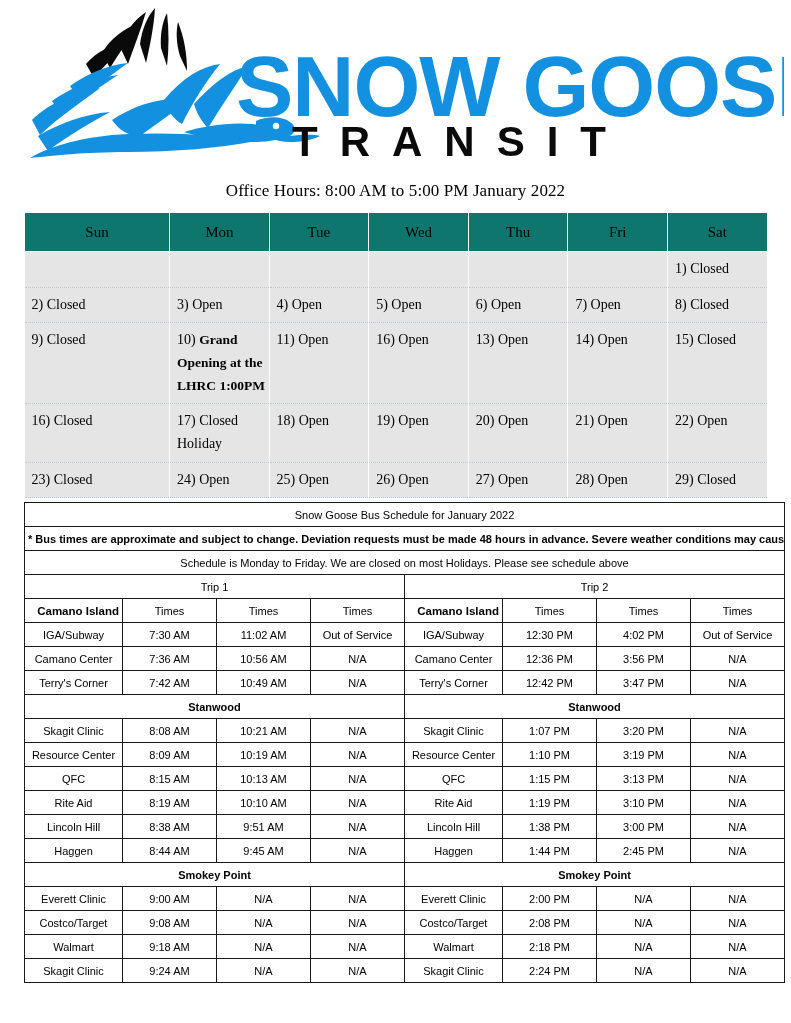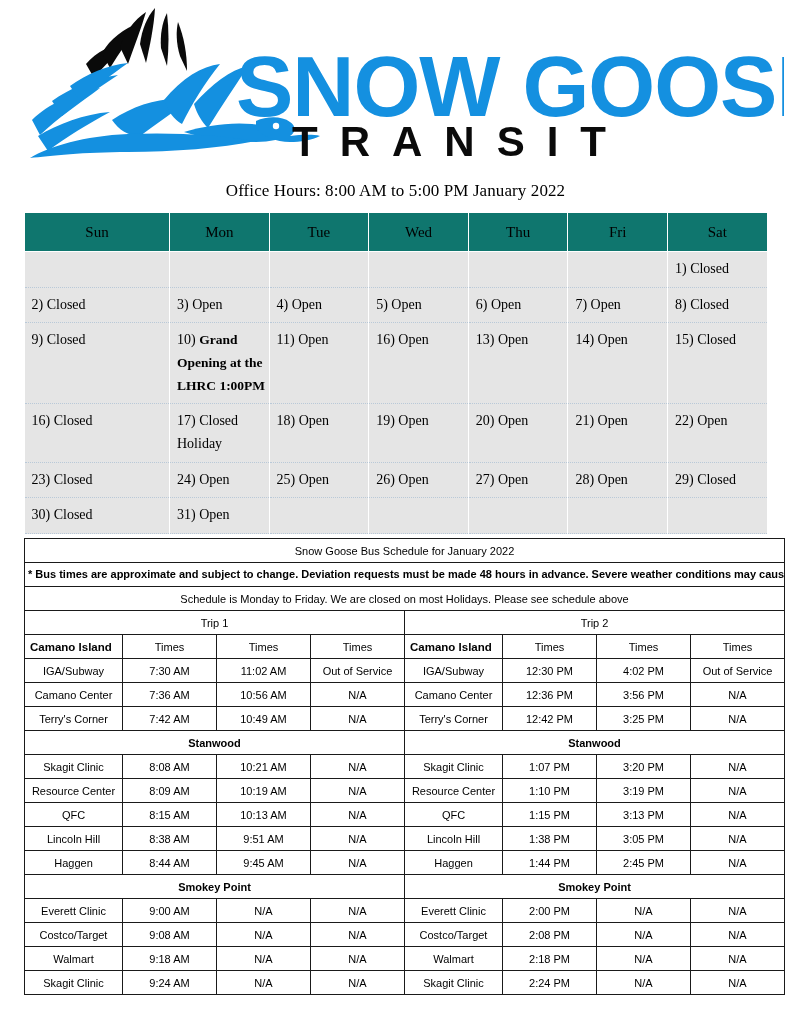--- a/index.html
+++ b/index.html
@@ -125,21 +125,21 @@
     font-size: 14px;
     height: 26px;
   }
   .colhead-row td {
     font-size: 11px;
     height: 28px;
   }
   .colhead-row td.loc {
     font-weight: bold;
     font-size: 11.5px;
-    text-align: left;
+    text-align: right;
     padding-left: 5px;
   }
   td.loc-cell {
     text-align: right;
     padding-right: 4px;
     font-size: 11px;
   }
   .section-row td {
     font-weight: bold;
     font-size: 12px;
@@ -315,33 +315,20 @@
             </td>
             <td>
               <div>27) Open</div>
             </td>
             <td>
               <div>28) Open</div>
             </td>
             <td>
               <div>29) Closed</div>
             </td>
-          </tr>
-          <tr>
-            <td>
-              <div>30) Closed</div>
-            </td>
-            <td>
-              <div>31) Open</div>
-            </td>
-            <td>&nbsp;</td>
-            <td>&nbsp;</td>
-            <td>&nbsp;</td>
-            <td>&nbsp;</td>
-            <td>&nbsp;</td>
           </tr>
         </tbody>
     </table>
   </div>
 
   <div class="sched-wrap">
     <table class="sched">
       <colgroup>
         <col class="w-loc">
           <col class="w-time">
@@ -398,21 +385,21 @@
             <td>3:56 PM</td>
             <td>N/A</td>
           </tr>
           <tr class="sched-row">
             <td class="loc-cell">Terry's Corner</td>
             <td>7:42 AM</td>
             <td>10:49 AM</td>
             <td>N/A</td>
             <td class="loc-cell">Terry's Corner</td>
             <td>12:42 PM</td>
-            <td>3:25 PM</td>
+            <td>3:47 PM</td>
             <td>N/A</td>
           </tr>
           <tr class="section-row">
             <td colspan="4">Stanwood</td>
             <td colspan="4">Stanwood</td>
           </tr>
           <tr class="sched-row">
             <td class="loc-cell">Skagit Clinic</td>
             <td>8:08 AM</td>
             <td>10:21 AM</td>
@@ -436,27 +423,37 @@
             <td class="loc-cell">QFC</td>
             <td>8:15 AM</td>
             <td>10:13 AM</td>
             <td>N/A</td>
             <td class="loc-cell">QFC</td>
             <td>1:15 PM</td>
             <td>3:13 PM</td>
             <td>N/A</td>
           </tr>
           <tr class="sched-row">
+            <td class="loc-cell">Rite Aid</td>
+            <td>8:19 AM</td>
+            <td>10:10 AM</td>
+            <td>N/A</td>
+            <td class="loc-cell">Rite Aid</td>
+            <td>1:19 PM</td>
+            <td>3:10 PM</td>
+            <td>N/A</td>
+          </tr>
+          <tr class="sched-row">
             <td class="loc-cell">Lincoln Hill</td>
             <td>8:38 AM</td>
             <td>9:51 AM</td>
             <td>N/A</td>
             <td class="loc-cell">Lincoln Hill</td>
             <td>1:38 PM</td>
-            <td>3:05 PM</td>
+            <td>3:00 PM</td>
             <td>N/A</td>
           </tr>
           <tr class="sched-row">
             <td class="loc-cell">Haggen</td>
             <td>8:44 AM</td>
             <td>9:45 AM</td>
             <td>N/A</td>
             <td class="loc-cell">Haggen</td>
             <td>1:44 PM</td>
             <td>2:45 PM</td>

